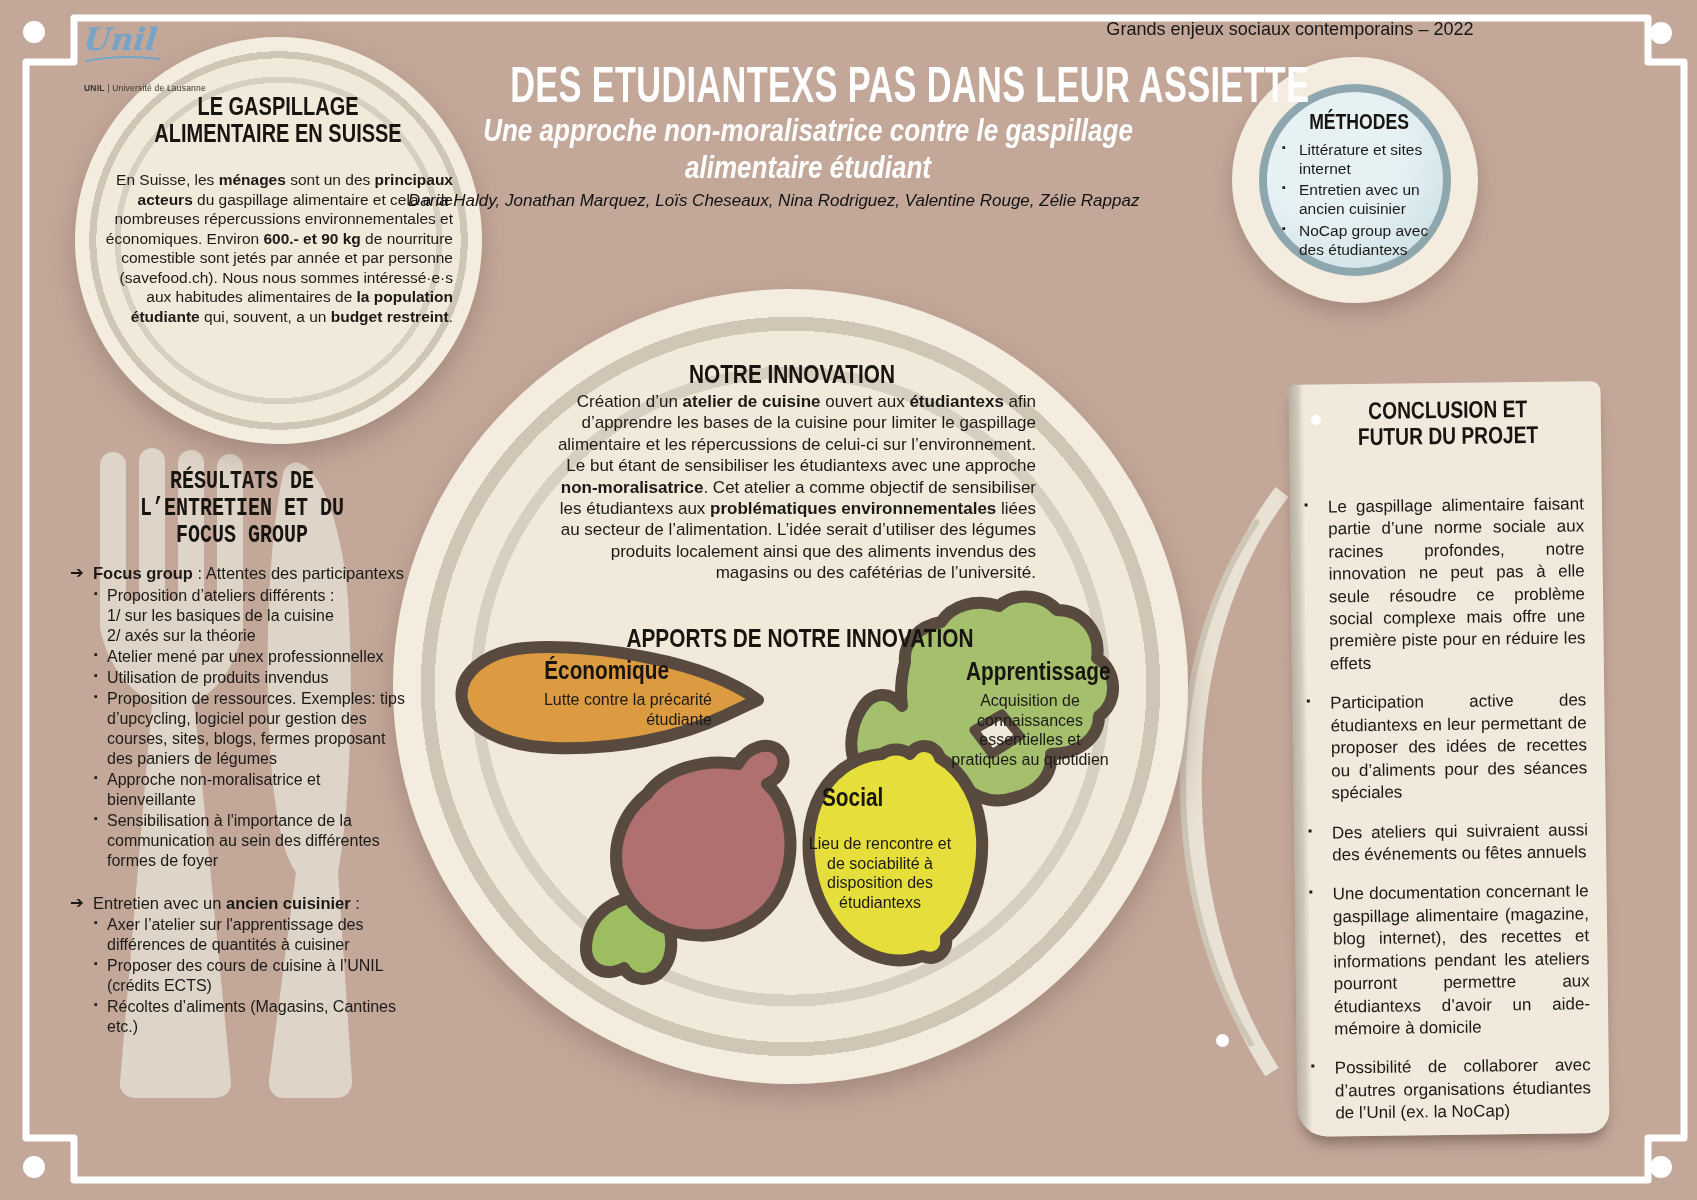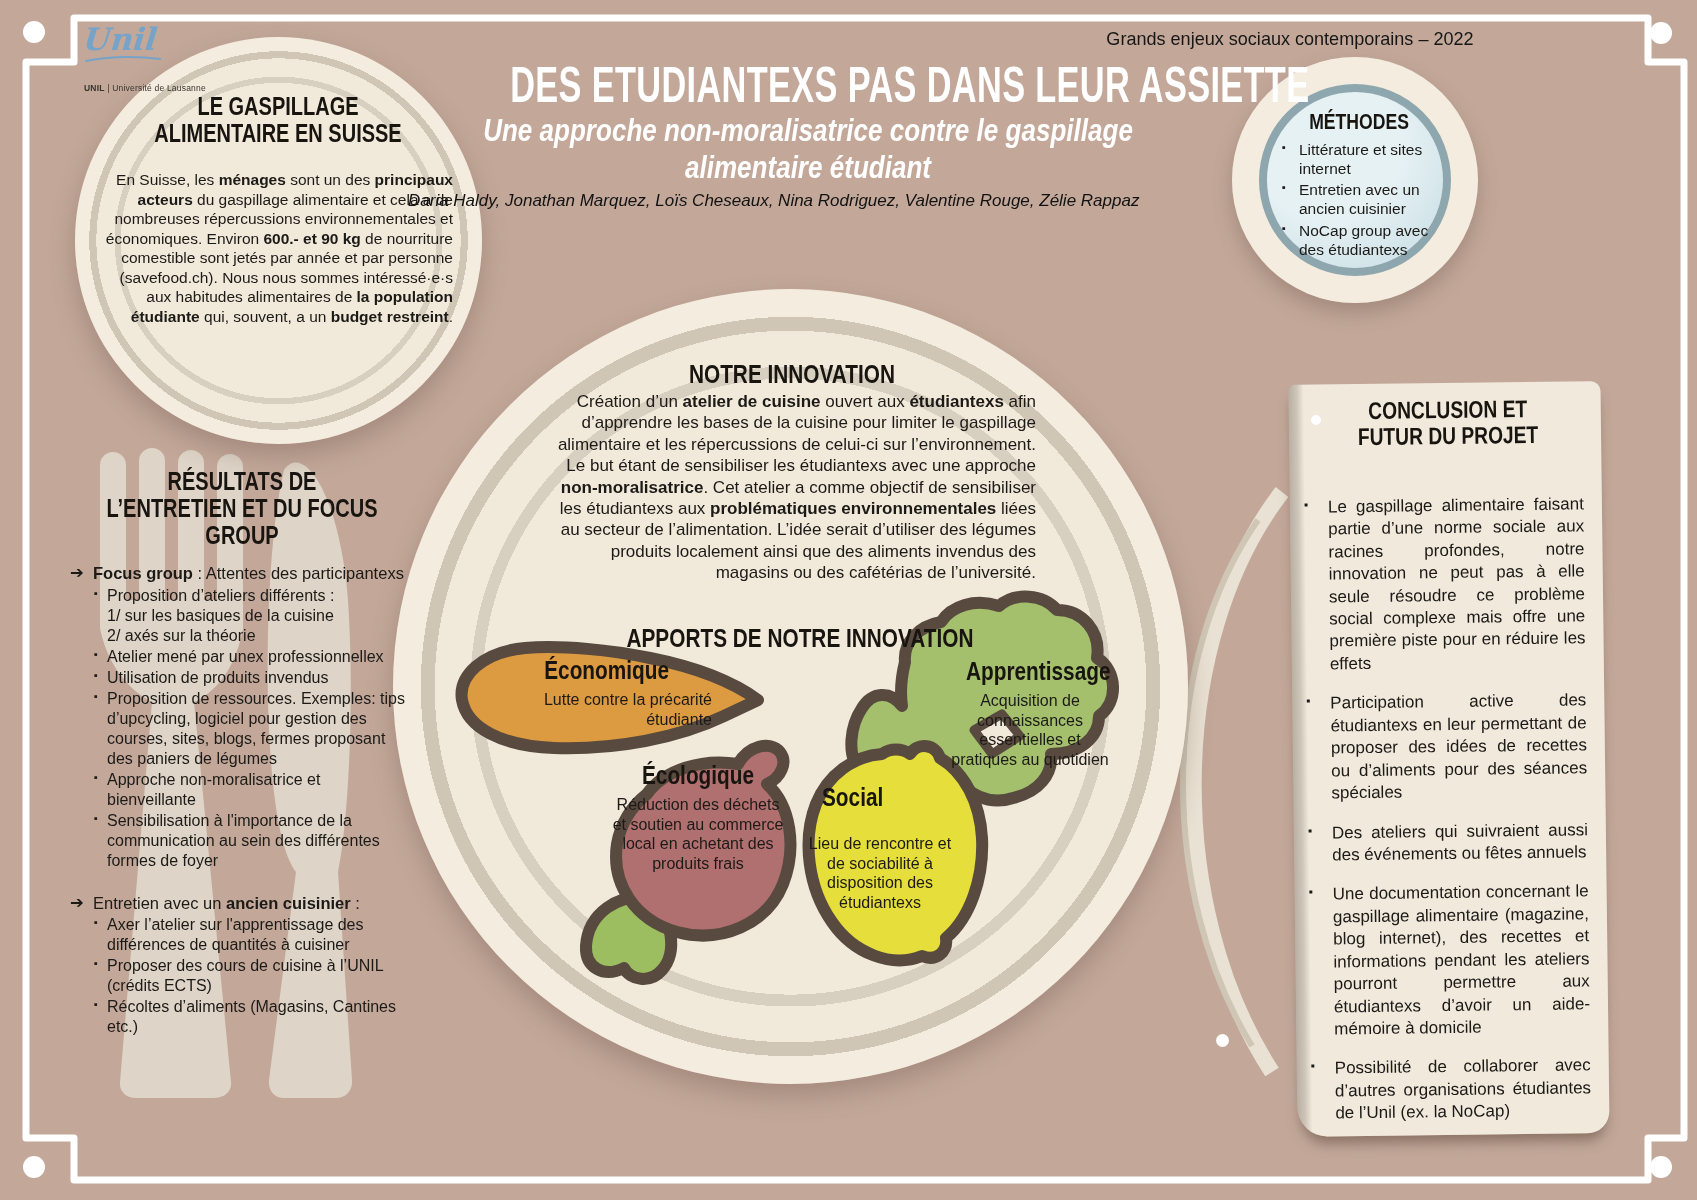--- a/index.html
+++ b/index.html
@@ -18,21 +18,21 @@
   svg{display:block;}
 
   
   #frame{left:0;top:0;z-index:60;pointer-events:none;}
 
   
   #logo{left:84px;top:24px;z-index:20;}
   #logo-script{font-family:"DejaVu Serif","Liberation Serif",serif;font-style:italic;font-weight:bold;
     color:var(--unil-blue);font-size:31px;line-height:1;display:inline-block;transform:skewX(-6deg);}
   #logo-tagline{font-size:8.5px;color:#3a342e;margin-top:20px;letter-spacing:.2px;}
-  #course-label{left:1085px;top:28px;width:410px;font-size:19px;color:#161616;text-align:center;white-space:nowrap;z-index:20;}
+  #course-label{left:1085px;top:18px;width:410px;font-size:19px;color:#161616;text-align:center;white-space:nowrap;z-index:20;}
   #course-label .cond{transform:scaleX(.95);}
   #main-title{left:400px;top:58px;width:816px;text-align:center;z-index:20;}
   #main-title .cond{transform:scale(.73,1.07);white-space:nowrap;font-size:47px;font-weight:bold;
     color:#fff;letter-spacing:.5px;line-height:1.05;}
   #main-subtitle{left:408px;top:112px;width:800px;text-align:center;z-index:20;}
   #main-subtitle .cond{transform:scaleX(.84);font-size:31px;font-weight:bold;font-style:italic;color:#fff;line-height:1.2;}
   #authors{left:408px;top:191px;width:800px;font-size:17px;font-style:italic;color:#121212;white-space:nowrap;z-index:20;}
 
   
   .plate{border-radius:50%;background:radial-gradient(circle closest-side,
@@ -58,21 +58,21 @@
   #gaspillage-title{left:118px;top:93px;width:320px;font-size:25px;}
   #gaspillage-text{left:103px;top:170px;width:350px;font-size:15.5px;line-height:1.26;text-align:right;}
 
   #methods-content{left:1280px;top:110px;width:158px;z-index:5;}
   #methods-title{font-size:22px;}
   #methods-list{list-style:none;margin:6px 0 0 0;padding:0;font-size:15.5px;line-height:1.24;}
   #methods-list li{position:relative;padding-left:19px;margin-bottom:2px;}
   #methods-list .mk{position:absolute;left:2px;top:1px;font-size:11px;}
 
   #results{left:72px;top:468px;width:340px;z-index:5;}
-  #results-title{font-size:25px;}
+  #results-title{font-size:25px;font-family:Liberation Mono, monospace;}
   #results-groups{margin-top:14px;font-size:16px;line-height:1.25;}
   .res-group{margin-bottom:22px;}
   .res-group .lead{position:relative;padding-left:21px;font-size:16.5px;}
   .res-group .arrow{position:absolute;left:-2px;top:-1px;}
   .res-group ul.sub{list-style:none;margin:2px 0 0 22px;padding:0;}
   .res-group ul.sub li{position:relative;padding-left:13px;margin-bottom:1px;}
   .res-group ul.sub .mk{position:absolute;left:0;top:1px;font-size:11px;}
 
   #innovation-title{left:592px;top:360px;width:400px;font-size:26px;}
   #innovation-text{left:548px;top:391px;width:488px;font-size:17px;line-height:1.26;text-align:right;}
@@ -214,26 +214,20 @@
         <span class="cond-l">Économique</span>
       </div>
     <div class="veg-desc">Lutte contre la précarité étudiante</div>
   </div>
   <div class="abs veg-label" id="apport-apprentissage">
     <div class="veg-name">
         <span class="cond">Apprentissage</span>
       </div>
     <div class="veg-desc">Acquisition de connaissances essentielles et pratiques au quotidien</div>
   </div>
-  <div class="abs veg-label" id="apport-ecologique">
-    <div class="veg-name">
-        <span class="cond">Écologique</span>
-      </div>
-    <div class="veg-desc">Réduction des déchets et soutien au commerce local en achetant des produits frais</div>
-  </div>
   <div class="abs veg-label" id="apport-social">
     <div class="veg-name">
         <span class="cond-l">Social</span>
       </div>
     <div class="veg-desc">Lieu de rencontre et de sociabilité à disposition des étudiantexs</div>
   </div>
 
   <div class="abs" id="napkin">
     <div class="hd" id="conclusion-title">
       <span class="cond">CONCLUSION ET FUTUR DU PROJET</span>

